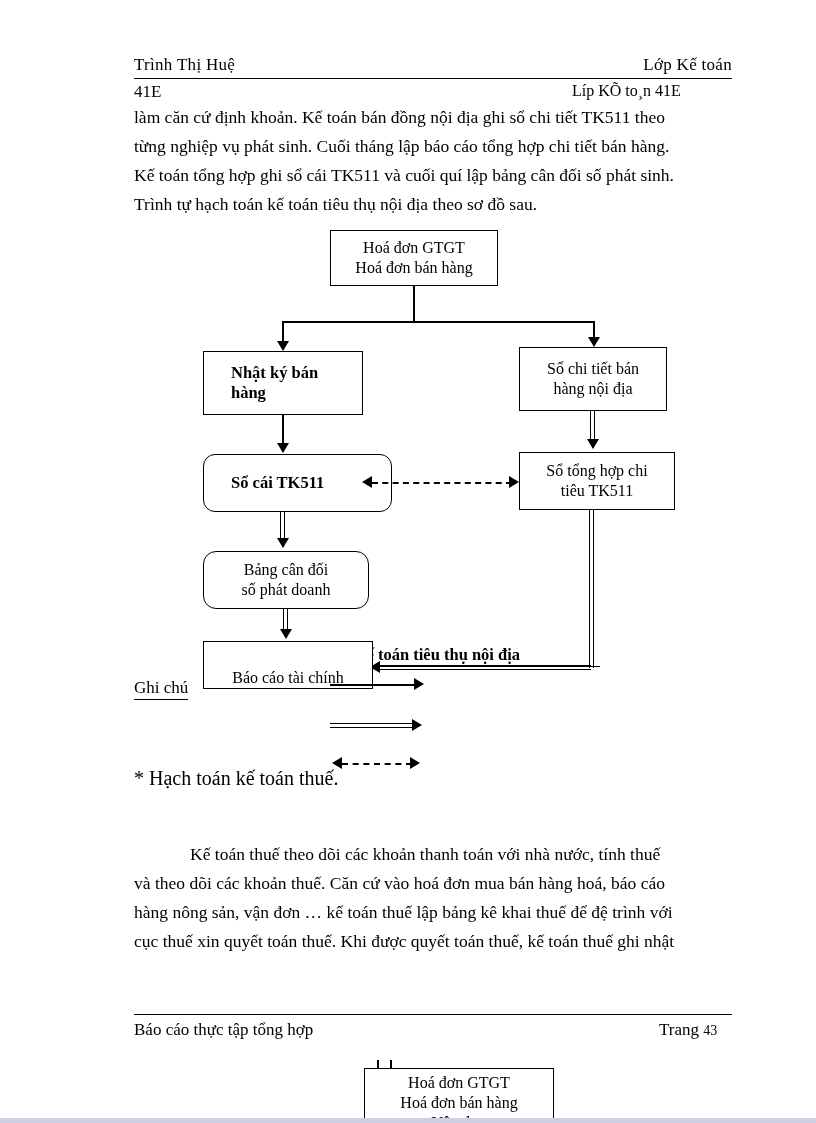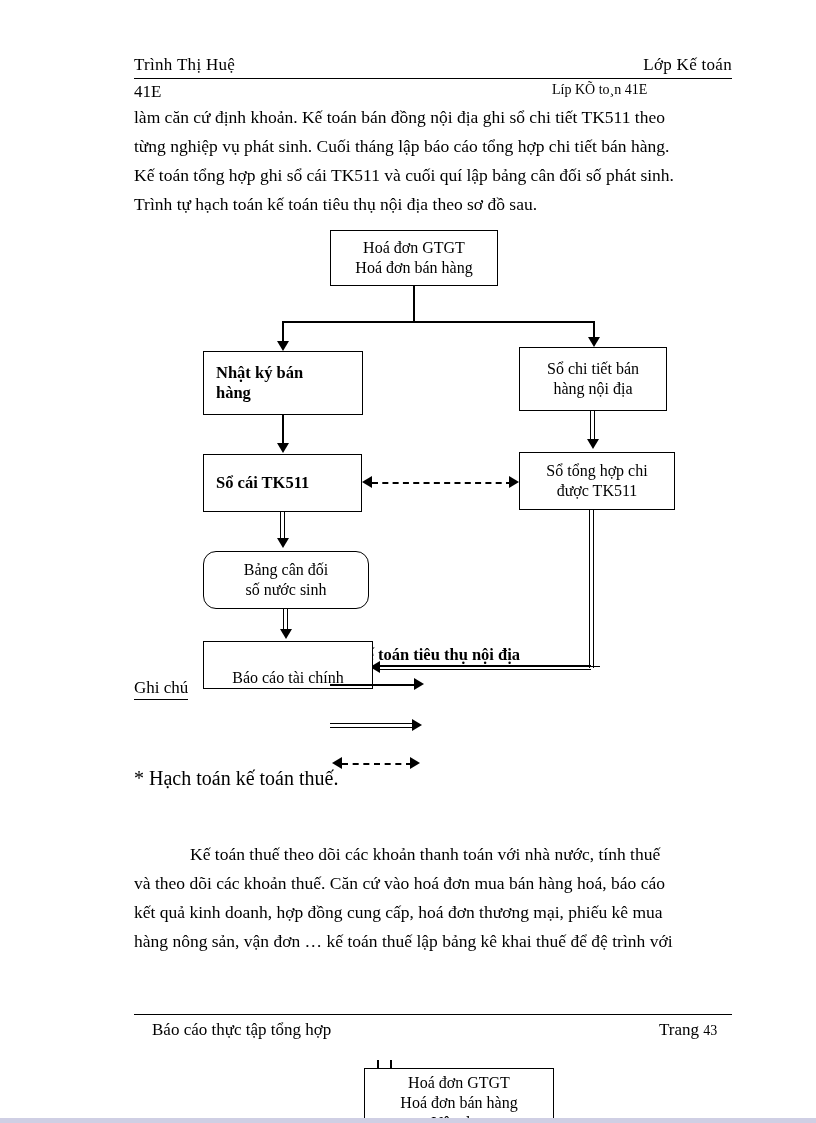--- a/index.html
+++ b/index.html
@@ -13,45 +13,45 @@
     -webkit-font-smoothing:none;
   }
   .page{position:absolute;left:0;top:0;width:816px;height:1123px;}
 
   
   .hdr{position:absolute;left:134px;top:55px;width:598px;height:26px;}
   .hdr-left{position:absolute;left:0;top:0;font-size:17px;letter-spacing:.3px;}
   .hdr-right{position:absolute;right:0;top:0;font-size:17px;letter-spacing:.3px;}
   .hdr-rule{position:absolute;left:134px;top:78px;width:598px;border-top:1px solid #000;}
   .hdr2-left{position:absolute;left:134px;top:82px;font-size:17px;}
-  .hdr2-right{position:absolute;left:552px;top:82px;font-size:14px;}
+  .hdr2-right{position:absolute;left:572px;top:82px;font-size:16px;}
 
   
   .para{position:absolute;font-size:17.5px;line-height:29px;text-align:justify;}
   .p-intro{left:134px;top:103px;width:600px;}
   .p-intro div{white-space:nowrap;}
   .p-tax-head{left:134px;top:764px;font-size:20px;}
   .p-tax{left:134px;top:840px;width:600px;}
   .p-tax div{white-space:nowrap;}
   .indent{display:inline-block;width:56px;}
 
   
   .diagram{position:absolute;left:0;top:0;width:816px;height:1123px;}
   .box{position:absolute;border:1.5px solid #000;background:#fff;
        display:flex;flex-direction:column;justify-content:center;
        box-sizing:border-box;}
   .box .l{font-size:16px;line-height:20px;white-space:nowrap;}
   .box.center{align-items:center;text-align:center;}
-  .box.left{align-items:flex-start;text-align:left;padding-left:12px;}
+  .box.left{align-items:flex-start;text-align:left;padding-left:27px;}
   .box.bold .l{font-weight:bold;font-size:16.5px;}
 
   .b-invoice{left:330px;top:230px;width:168px;height:56px;}
   .b-journal{left:203px;top:351px;width:160px;height:64px;}
   .b-detail {left:519px;top:347px;width:148px;height:64px;}
-  .b-ledger {left:203px;top:454px;width:159px;height:58px;}
+  .b-ledger {left:203px;top:454px;width:189px;height:58px;border-radius:12px;}
   .b-summary{left:519px;top:452px;width:156px;height:58px;}
   .b-balance{left:203px;top:551px;width:166px;height:58px;border-radius:13px;}
   .b-report {left:203px;top:641px;width:170px;height:48px;justify-content:flex-end;}
 
   
   .ln{position:absolute;background:#000;}
   .vline{width:1.5px;}
   .hline{height:1.5px;}
   .dbl-v{position:absolute;width:5px;border-left:1.5px solid #000;border-right:1.5px solid #000;box-sizing:border-box;}
   .dbl-h{position:absolute;height:5px;border-top:1.5px solid #000;border-bottom:1.5px solid #000;box-sizing:border-box;}
@@ -77,21 +77,21 @@
   .legend{position:absolute;left:134px;top:672px;width:600px;}
   .lg-label{position:absolute;left:0;top:6px;font-size:17px;
             border-bottom:1px solid #000;padding-bottom:1px;}
   .lg-row{position:absolute;font-size:17px;}
   .lg-t1{left:196px;top:0px;}
   .lg-t2{left:196px;top:42px;}
   .lg-t3{left:196px;top:80px;}
 
   
   .ftr-rule{position:absolute;left:134px;top:1014px;width:598px;border-top:1.5px solid #000;}
-  .ftr-left{position:absolute;left:134px;top:1020px;font-size:17px;margin-left:18px;}
+  .ftr-left{position:absolute;left:134px;top:1020px;font-size:17px;}
   .ftr-right{position:absolute;left:659px;top:1020px;font-size:17px;}
   .ftr-page{font-size:14px;}
 
   
   .bleed{position:absolute;left:364px;top:1068px;width:190px;height:55px;
          border:1.5px solid #000;border-bottom:none;box-sizing:border-box;
          display:flex;flex-direction:column;align-items:center;justify-content:flex-start;
          padding-top:4px;overflow:hidden;background:#fff;}
   .bleed .l{font-size:16px;line-height:20px;white-space:nowrap;}
   .bleed-tick{position:absolute;top:1060px;width:1.5px;height:9px;background:#000;}
@@ -149,33 +149,33 @@
 
     <div class="dbl-v" style="left:590px;top:411px;height:30px;"></div>
     <div class="arw-down" style="left:587px;top:439px;"></div>
 
     <div class="box left bold b-ledger">
       <span class="l">Sổ cái TK511</span>
     </div>
 
     <div class="box center b-summary">
       <span class="l">Sổ tổng hợp chi</span>
-      <span class="l">được TK511</span>
+      <span class="l">tiêu TK511</span>
     </div>
 
     <div class="dashline" style="left:372px;top:482px;width:140px;"></div>
     <div class="arw-left" style="left:362px;top:476px;"></div>
     <div class="arw-right" style="left:509px;top:476px;"></div>
 
     <div class="dbl-v" style="left:280px;top:512px;height:28px;"></div>
     <div class="arw-down" style="left:277px;top:538px;"></div>
 
     <div class="box center b-balance">
       <span class="l">Bảng cân đối</span>
-      <span class="l">số nước sinh</span>
+      <span class="l">số phát doanh</span>
     </div>
 
     <div class="dbl-v" style="left:283px;top:609px;height:22px;"></div>
     <div class="arw-down" style="left:280px;top:629px;"></div>
 
     <div class="dbl-v" style="left:589px;top:510px;height:158px;"></div>
     <div class="dbl-h" style="left:380px;top:665px;width:211px;"></div>
     <div class="arw-left" style="left:370px;top:661px;"></div>
 
     <div class="caption">Sơ đồ hạch toán kế toán tiêu thụ nội địa</div>
@@ -203,22 +203,22 @@
       <div class="arw-left" style="left:2px;top:5px;"></div>
       <div class="arw-right" style="left:80px;top:5px;"></div>
     </div>
 
   </div>
 
   <div class="para p-tax-head">* Hạch toán kế toán thuế.</div>
   <div class="para p-tax">
     <div><span class="indent"></span><span>Kế toán thuế theo dõi các khoản thanh toán với nhà nước, tính thuế</span></div>
     <div>và theo dõi các khoản thuế. Căn cứ vào hoá đơn mua bán hàng hoá, báo cáo</div>
-    <div>kết quả kinh doanh, hợp đồng cung cấp, hoá đơn thương mại, phiếu kê mua</div>
     <div>hàng nông sản, vận đơn … kế toán thuế lập bảng kê khai thuế để đệ trình với</div>
+    <div>cục thuế xin quyết toán thuế. Khi được quyết toán thuế, kế toán thuế ghi nhật</div>
   </div>
 
   <div class="ftr-rule"></div>
   <span class="ftr-left">Báo cáo thực tập tổng hợp</span>
   <span class="ftr-right">
     <span>Trang</span>
     <span class="ftr-page">43</span>
   </span>
 
   <div class="bleed-tick" style="left:377px;"></div>

